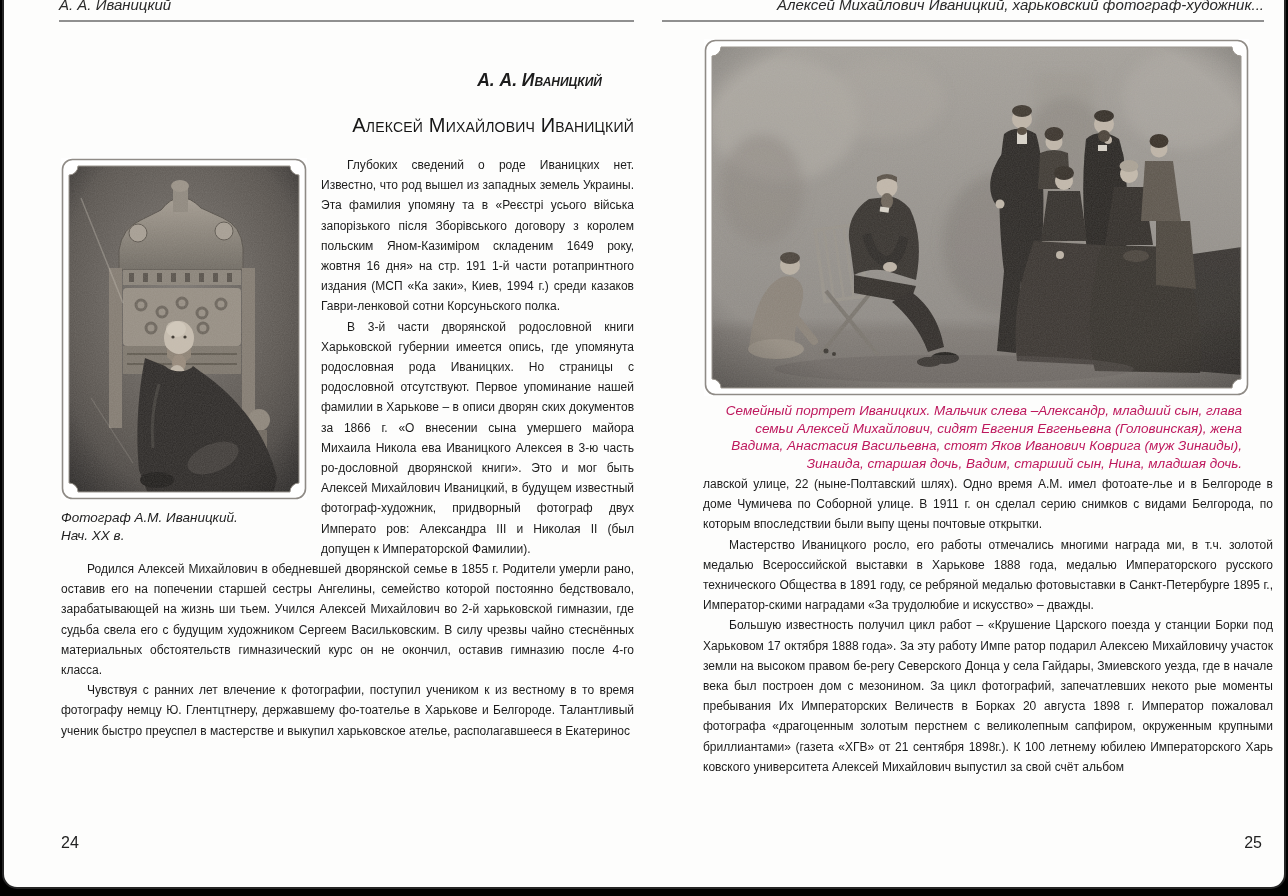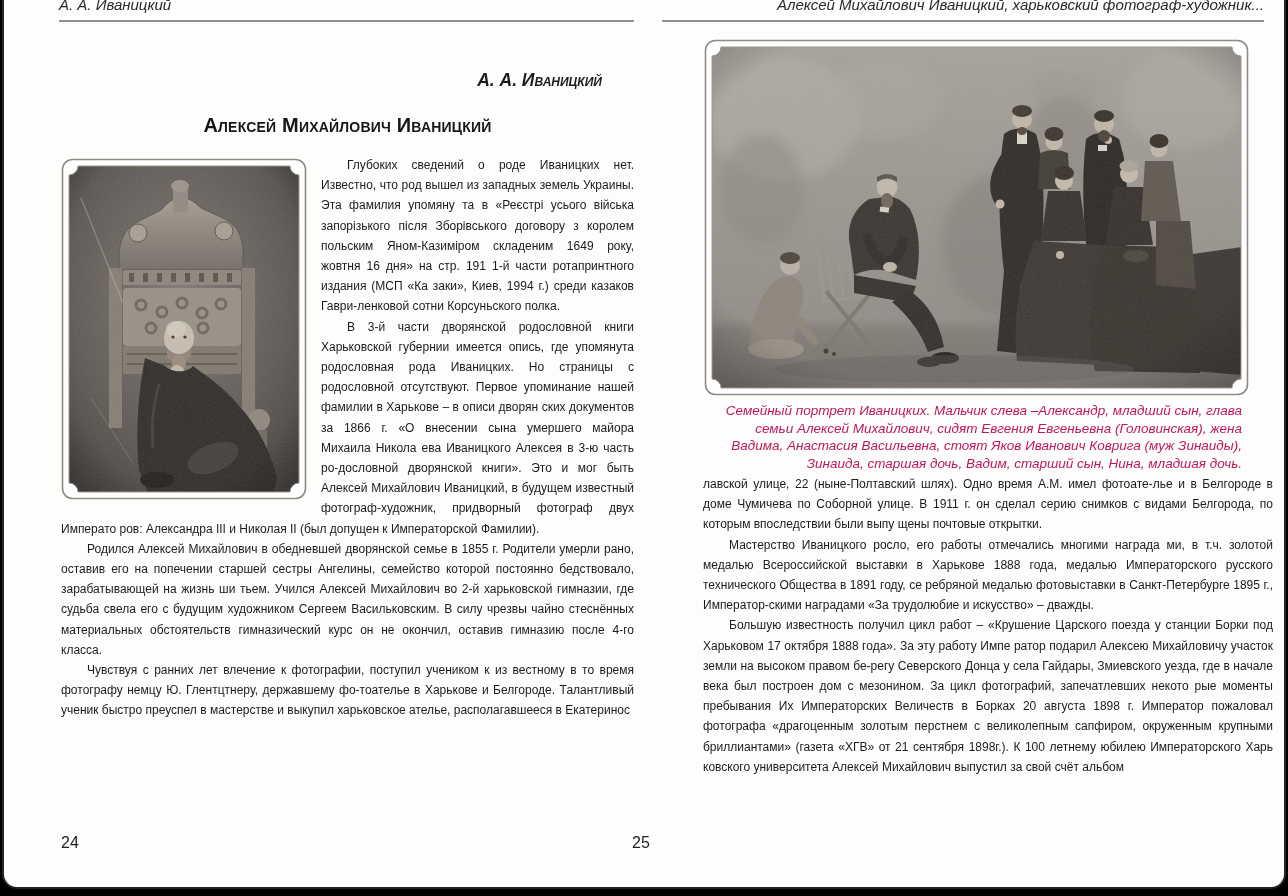--- a/index.html
+++ b/index.html
@@ -14,22 +14,22 @@
     background:#fdfdfc;border:2px solid #262626;border-radius:15px;
   }
   .abs{position:absolute;}
   .runhead{font-style:italic;font-size:15px;color:#2a2a2a;white-space:nowrap;}
   .rule{height:2px;background:#909090;}
   .byline{
     font-weight:bold;font-style:italic;font-variant:small-caps;
     font-size:17.5px;text-align:right;padding-right:32px;
   }
   .title{
-    font-weight:bold;font-variant:small-caps;font-size:20px;line-height:25px;
-    text-align:center;letter-spacing:.2px;margin-top:22px;color:#161616;
+    font-weight:normal;font-variant:small-caps;font-size:20px;line-height:25px;
+    text-align:right;letter-spacing:.2px;margin-top:22px;color:#161616;
   }
   .body-flow{margin-top:17px;}
   .photo-float{float:left;width:246px;margin:3px 14px 6px 0;}
   .para{
     margin:0;text-align:justify;text-indent:26px;
     font-size:12px;line-height:20.2px;color:#1b1b1b;
   }
   .para.no-indent{text-indent:0;}
   .photo-caption{font-style:italic;font-size:13.5px;line-height:17.5px;color:#222;margin-top:9px;}
   .right-caption{
@@ -137,20 +137,24 @@
             <path d="M 98 226 C 92 246 90 268 92 290" fill="none" stroke="#45413d" stroke-width="3" opacity="0.8"></path>
 
             <line x1="20" y1="40" x2="62" y2="145" stroke="#c9c3b8" stroke-width="1.5" opacity="0.35"></line>
             <line x1="30" y1="240" x2="72" y2="305" stroke="#c9c3b8" stroke-width="1.2" opacity="0.2"></line>
             <rect x="0" y="0" width="246" height="342" fill="url(#l-vig)"></rect>
             <rect x="0" y="0" width="246" height="342" filter="url(#l-grain)"></rect>
           </g>
           <path d="M 17 8 H 229 A 9 9 0 0 0 238 17 V 325 A 9 9 0 0 0 229 334 H 17 A 9 9 0 0 0 8 325 V 17 A 9 9 0 0 0 17 8 Z" fill="none" stroke="#9b968f" stroke-width="1"></path>
           <rect x="1.5" y="1.5" width="243" height="339" rx="10" fill="none" stroke="#8f8b86" stroke-width="1.6"></rect>
         </svg>
+        <div class="photo-caption">
+          <div>Фотограф А.М. Иваницкий.</div>
+          <div>Нач. XX в.</div>
+        </div>
       </div>
 
       <p class="para">Глубоких сведений о роде Иваницких нет. Известно, что род вышел из западных земель Украины. Эта фамилия упомяну та в «Реєстрі усього війська запорізького після Зборівського договору з королем польским Яном-Казиміром складеним 1649 року, жовтня 16 дня» на стр. 191 1-й части ротапринтного издания (МСП «Ка заки», Киев, 1994 г.) среди казаков Гаври-ленковой сотни Корсуньского полка.</p>
       <p class="para">В 3-й части дворянской родословной книги Харьковской губернии имеется опись, где упомянута родословная рода Иваницких. Но страницы с родословной отсутствуют. Первое упоминание нашей фамилии в Харькове – в описи дворян ских документов за 1866 г. «О внесении сына умершего майора Михаила Никола ева Иваницкого Алексея в 3-ю часть ро-дословной дворянской книги». Это и мог быть  Алексей Михайлович Иваницкий, в будущем известный фотограф-художник, придворный фотограф двух Императо ров: Александра III и Николая II (был допущен к Императорской Фамилии).</p>
       <p class="para">Родился Алексей Михайлович в обедневшей дворянской семье в 1855 г. Родители умерли рано, оставив его на попечении старшей сестры Ангелины, семейство которой постоянно бедствовало, зарабатывающей на жизнь ши тьем. Учился Алексей Михайлович во 2-й харьковской гимназии, где судьба свела его с будущим художником Сергеем Васильковским. В силу чрезвы чайно стеснённых материальных обстоятельств гимназический курс он не окончил, оставив гимназию после 4-го класса.</p>
       <p class="para">Чувствуя с ранних лет влечение к фотографии, поступил учеником к из вестному в то время фотографу немцу Ю. Глентцтнеру, державшему фо-тоателье в Харькове и Белгороде. Талантливый ученик быстро преуспел в мастерстве и выкупил харьковское ателье, располагавшееся в Екатеринос</p>
     </div>
   </div>
 
   <div class="abs" style="left:700px;top:57px;">
@@ -271,15 +275,15 @@
 
   <div class="abs right-caption" style="left:700px;top:420px;width:538px;">Семейный портрет Иваницких. Мальчик слева –Александр, младший сын, глава семьи Алексей Михайлович, сидят Евгения Евгеньевна (Головинская), жена Вадима, Анастасия Васильевна, стоят Яков Иванович Коврига (муж Зинаиды), Зинаида, старшая дочь, Вадим, старший сын, Нина, младшая дочь.</div>
 
   <div class="abs" style="left:699px;top:492px;width:570px;">
     <p class="para no-indent">лавской улице, 22 (ныне-Полтавский шлях). Одно время А.М. имел фотоате-лье и в Белгороде в доме Чумичева по Соборной улице. В 1911 г. он сделал серию снимков с видами Белгорода, по которым впоследствии были выпу щены почтовые открытки.</p>
     <p class="para">Мастерство Иваницкого росло, его работы отмечались многими награда ми, в т.ч. золотой медалью Всероссийской выставки в Харькове 1888 года, медалью Императорского русского технического Общества в 1891 году, се ребряной медалью фотовыставки в Санкт-Петербурге 1895 г., Император-скими наградами «За трудолюбие и искусство» – дважды.</p>
     <p class="para">Большую известность получил цикл работ – «Крушение Царского поезда у станции Борки под Харьковом 17 октября 1888 года». За эту работу Импе ратор подарил Алексею Михайловичу участок земли на высоком правом бе-регу Северского Донца у села Гайдары, Змиевского уезда, где в начале века был построен дом с мезонином. За цикл фотографий, запечатлевших некото рые моменты пребывания Их Императорских Величеств в Борках 20 августа 1898 г. Император пожаловал фотографа «драгоценным золотым перстнем с великолепным сапфиром, окруженным крупными бриллиантами» (газета «ХГВ» от 21 сентября 1898г.). К 100 летнему юбилею Императорского Харь ковского университета Алексей Михайлович выпустил за свой счёт альбом</p>
   </div>
 
   <div class="abs pagenum" style="left:57px;top:852px;">24</div>
-  <div class="abs pagenum" style="left:628px;top:852px;width:598px;">25</div>
+  <div class="abs pagenum" style="left:660px;top:852px;width:598px;text-align:right;">25</div>
 
 </div>
 
 </body></html>

